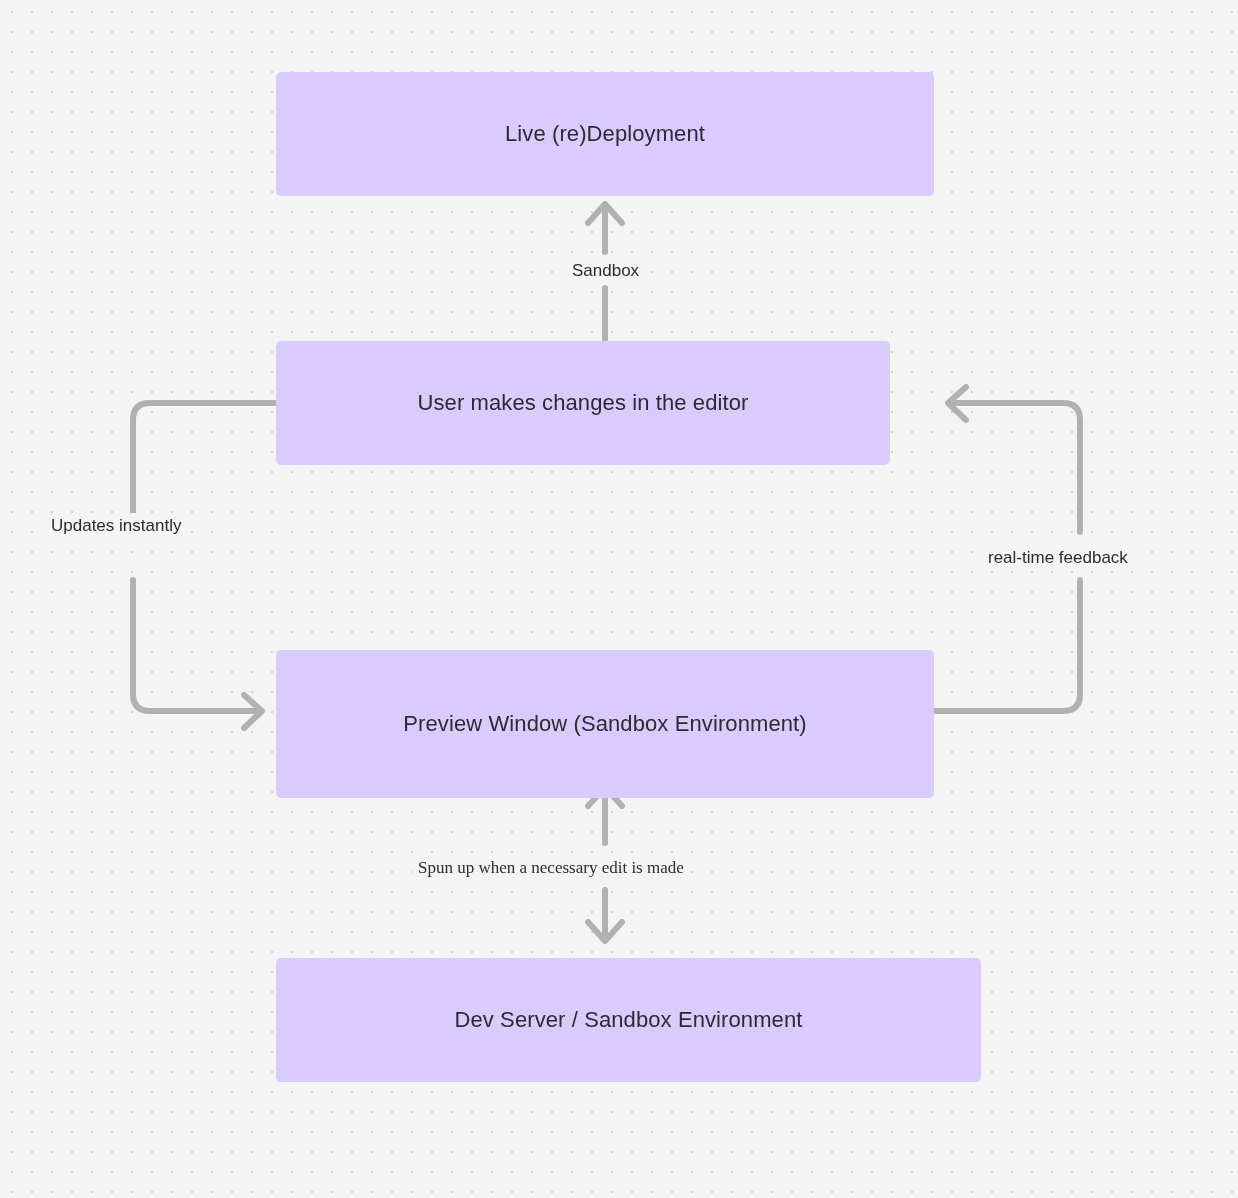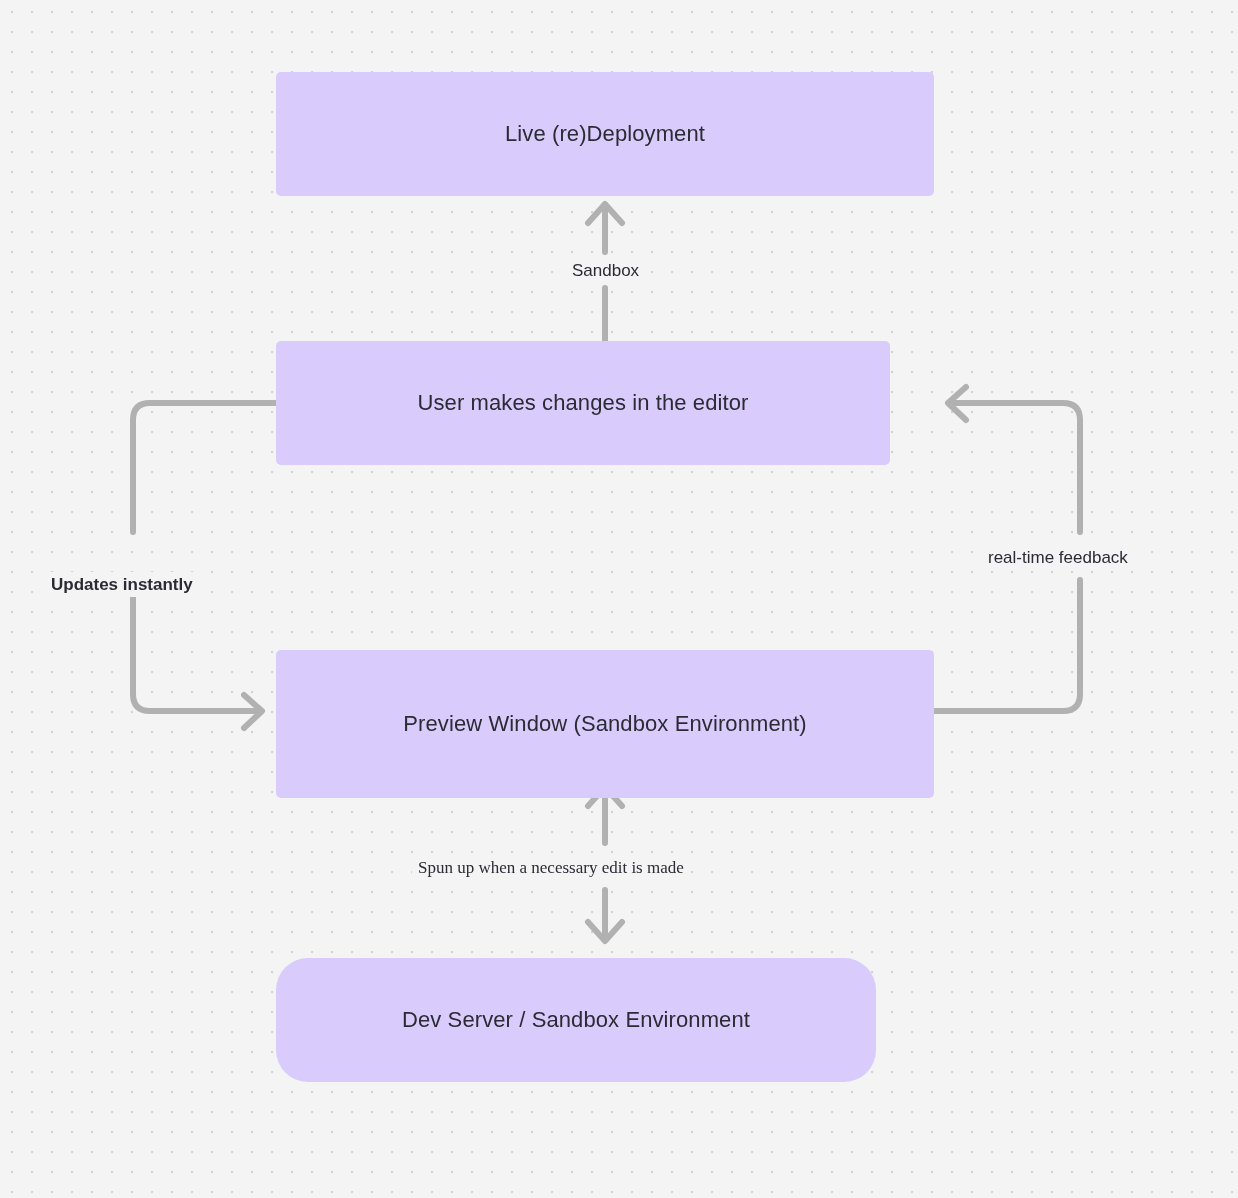--- a/index.html
+++ b/index.html
@@ -110,25 +110,25 @@
   </div>
 
   <div class="node" style="left:276px; top:341px; width:614px; height:124px;">
     <span class="node-label">User makes changes in the editor</span>
   </div>
 
   <div class="node" style="left:276px; top:650px; width:658px; height:148px;">
     <span class="node-label">Preview Window (Sandbox Environment)</span>
   </div>
 
-  <div class="node" style="left:276px; top:958px; width:600px; height:124px;border-radius:32px;">
+  <div class="node" style="left:276px; top:958px; width:705px; height:124px;">
     <span class="node-label">Dev Server / Sandbox Environment</span>
   </div>
 
   <div class="edge-label" style="left:566px; top:258px;">Sandbox</div>
 
-  <div class="edge-label" style="left:45px; top:572px;font-weight:bold;">Updates instantly</div>
+  <div class="edge-label" style="left:45px; top:513px;">Updates instantly</div>
 
   <div class="edge-label" style="left:982px; top:545px;text-align:right;">real-time feedback</div>
 
   <div class="edge-label" style="left:412px; top:855px;font-family:Liberation Serif, serif;">Spun up when a necessary edit is made</div>
 
 </div>
 
 </body></html>

